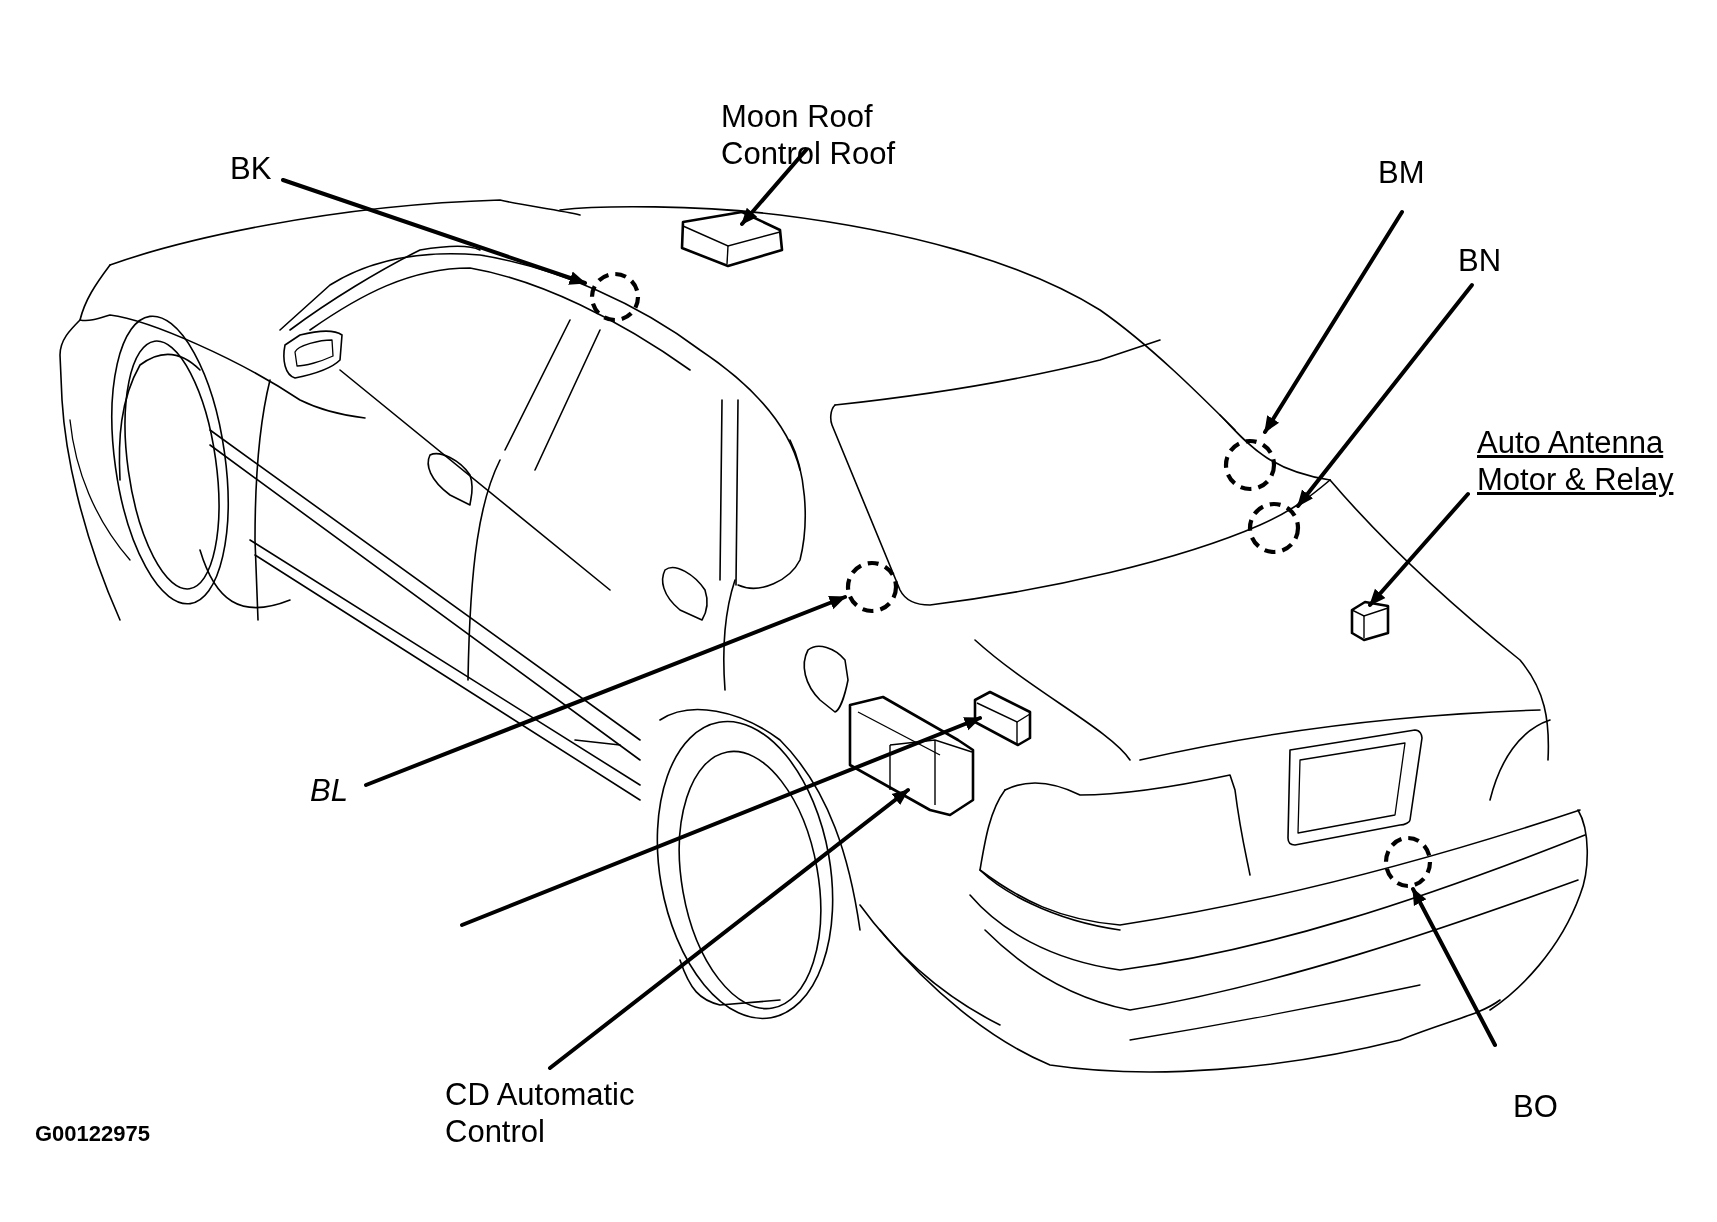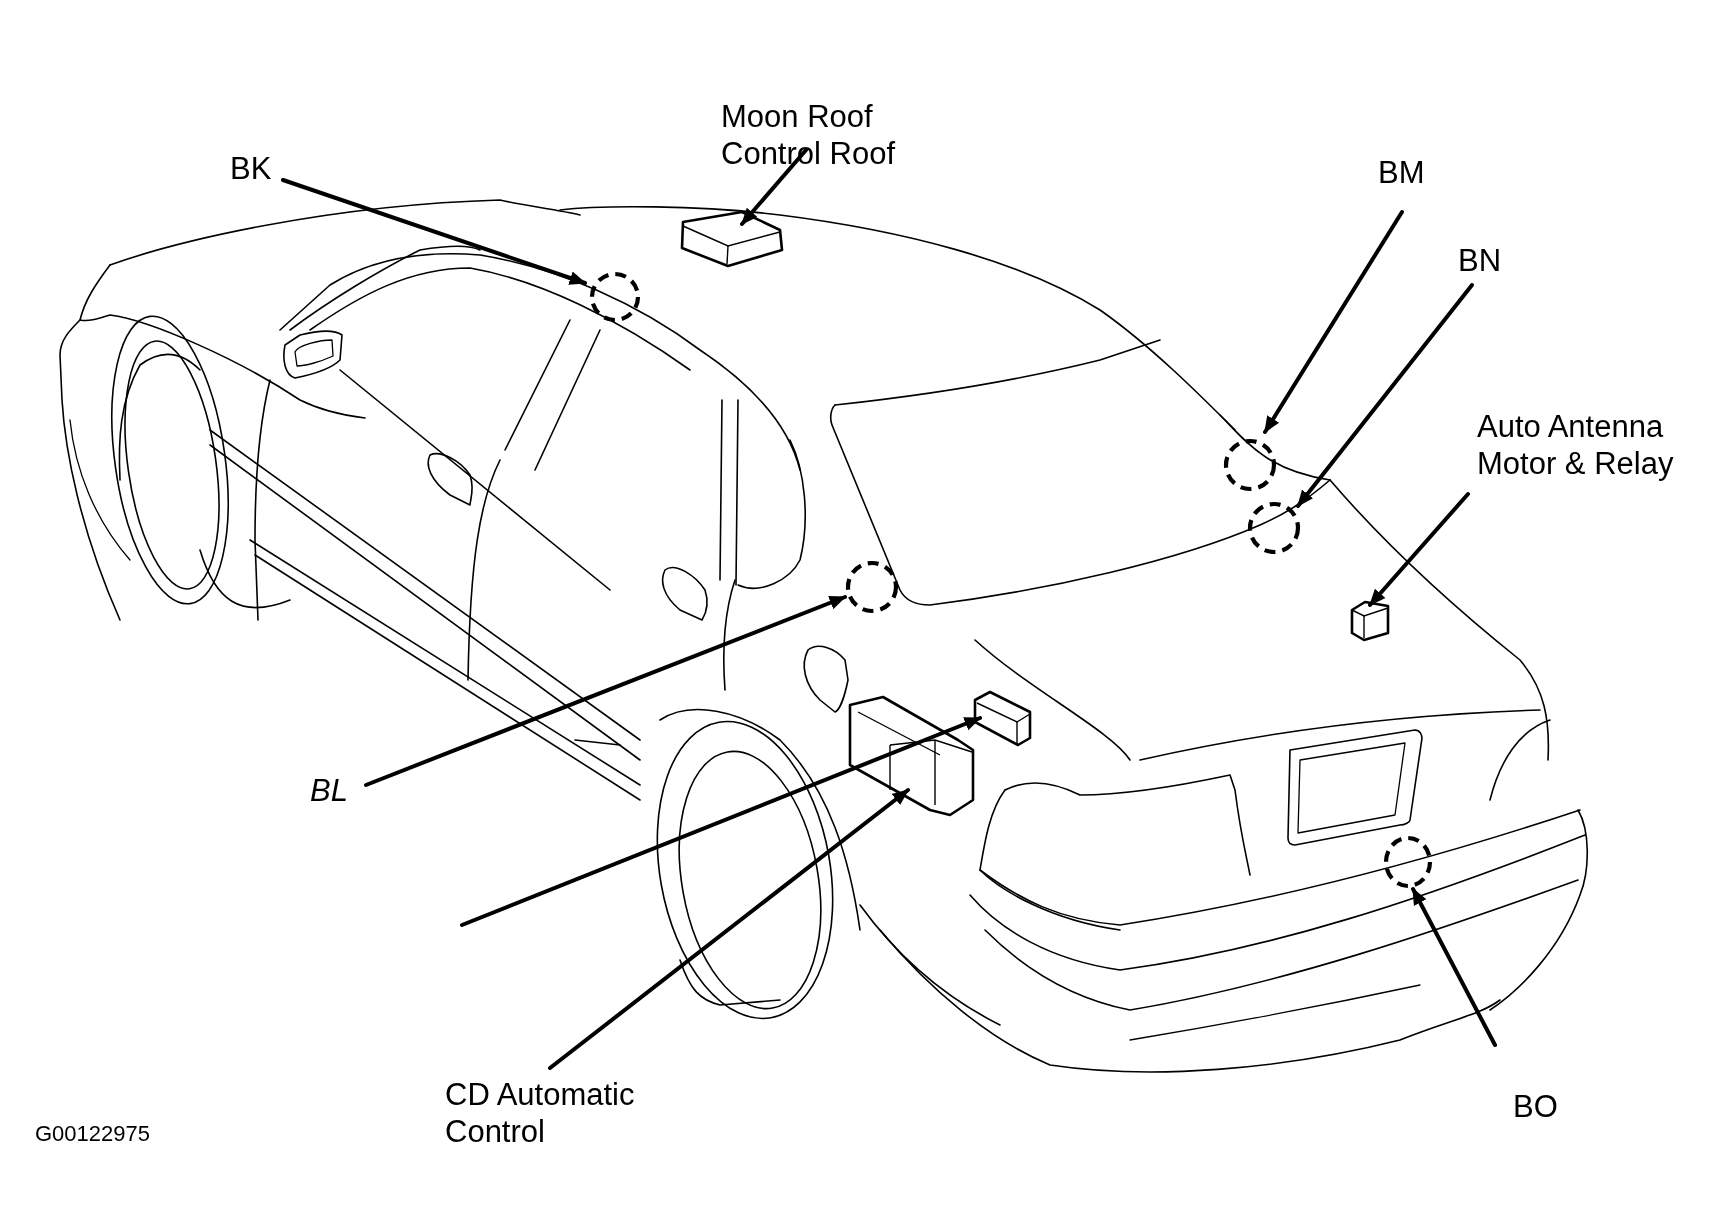--- a/index.html
+++ b/index.html
@@ -6,21 +6,21 @@
     body { width: 1717px; height: 1222px; position: relative; overflow: hidden;
            font-family: "Liberation Sans", sans-serif; color: #000; }
     #diagram { position: absolute; left: 0; top: 0; width: 1717px; height: 1222px; }
     .body-line { fill: none; stroke: #000; stroke-width: 1.6; stroke-linecap: round; stroke-linejoin: round; }
     .thin { stroke-width: 1.3; }
     .comp { fill: #fff; stroke: #000; stroke-width: 2.6; stroke-linejoin: round; }
     .comp-inner { fill: none; stroke: #000; stroke-width: 1.4; }
     .leader { stroke: #000; stroke-width: 4; fill: none; stroke-linecap: round; }
     .loc-circle { fill: none; stroke: #000; stroke-width: 4.2; stroke-dasharray: 11 7; }
     .callout { position: absolute; font-size: 31px; line-height: 37px; white-space: nowrap; color: #000; }
-    .code { position: absolute; font-size: 22px; color: #000; }
+    .code { position: absolute; font-size: 22px; color: #000; font-weight: bold; }
   </style>
 </head>
 <body>
 
 <svg id="diagram" viewBox="0 0 1717 1222" xmlns="http://www.w3.org/2000/svg">
   <defs>
     <marker id="arrowhead" viewBox="0 0 12 10" refX="11" refY="5" markerWidth="4.2" markerHeight="4.2" orient="auto" markerUnits="strokeWidth">
       <path d="M0,0 L12,5 L0,10 z" fill="#000"></path>
     </marker>
   </defs>
@@ -139,21 +139,21 @@
   <line class="leader" x1="462" y1="925" x2="980" y2="718" marker-end="url(#arrowhead)"></line>
   <line class="leader" x1="550" y1="1068" x2="908" y2="790" marker-end="url(#arrowhead)"></line>
   <line class="leader" x1="1495" y1="1045" x2="1413" y2="889" marker-end="url(#arrowhead)"></line>
 </svg>
 
 <div class="callout" style="left:721px; top:70px;margin-top:28px;">
   <div>Moon Roof</div>
   <div>Control Roof</div>
 </div>
 
-<div class="callout" style="left:1477px; top:408px;">
+<div class="callout" style="left:1477px; top:424px;text-decoration:underline;">
   <div>Auto Antenna</div>
   <div>Motor &amp; Relay</div>
 </div>
 
 <div class="callout" style="left:288px; top:934px;">
 </div>
 
 <div class="callout" style="left:445px; top:1076px;">
   <div>CD Automatic</div>
   <div>Control</div>

